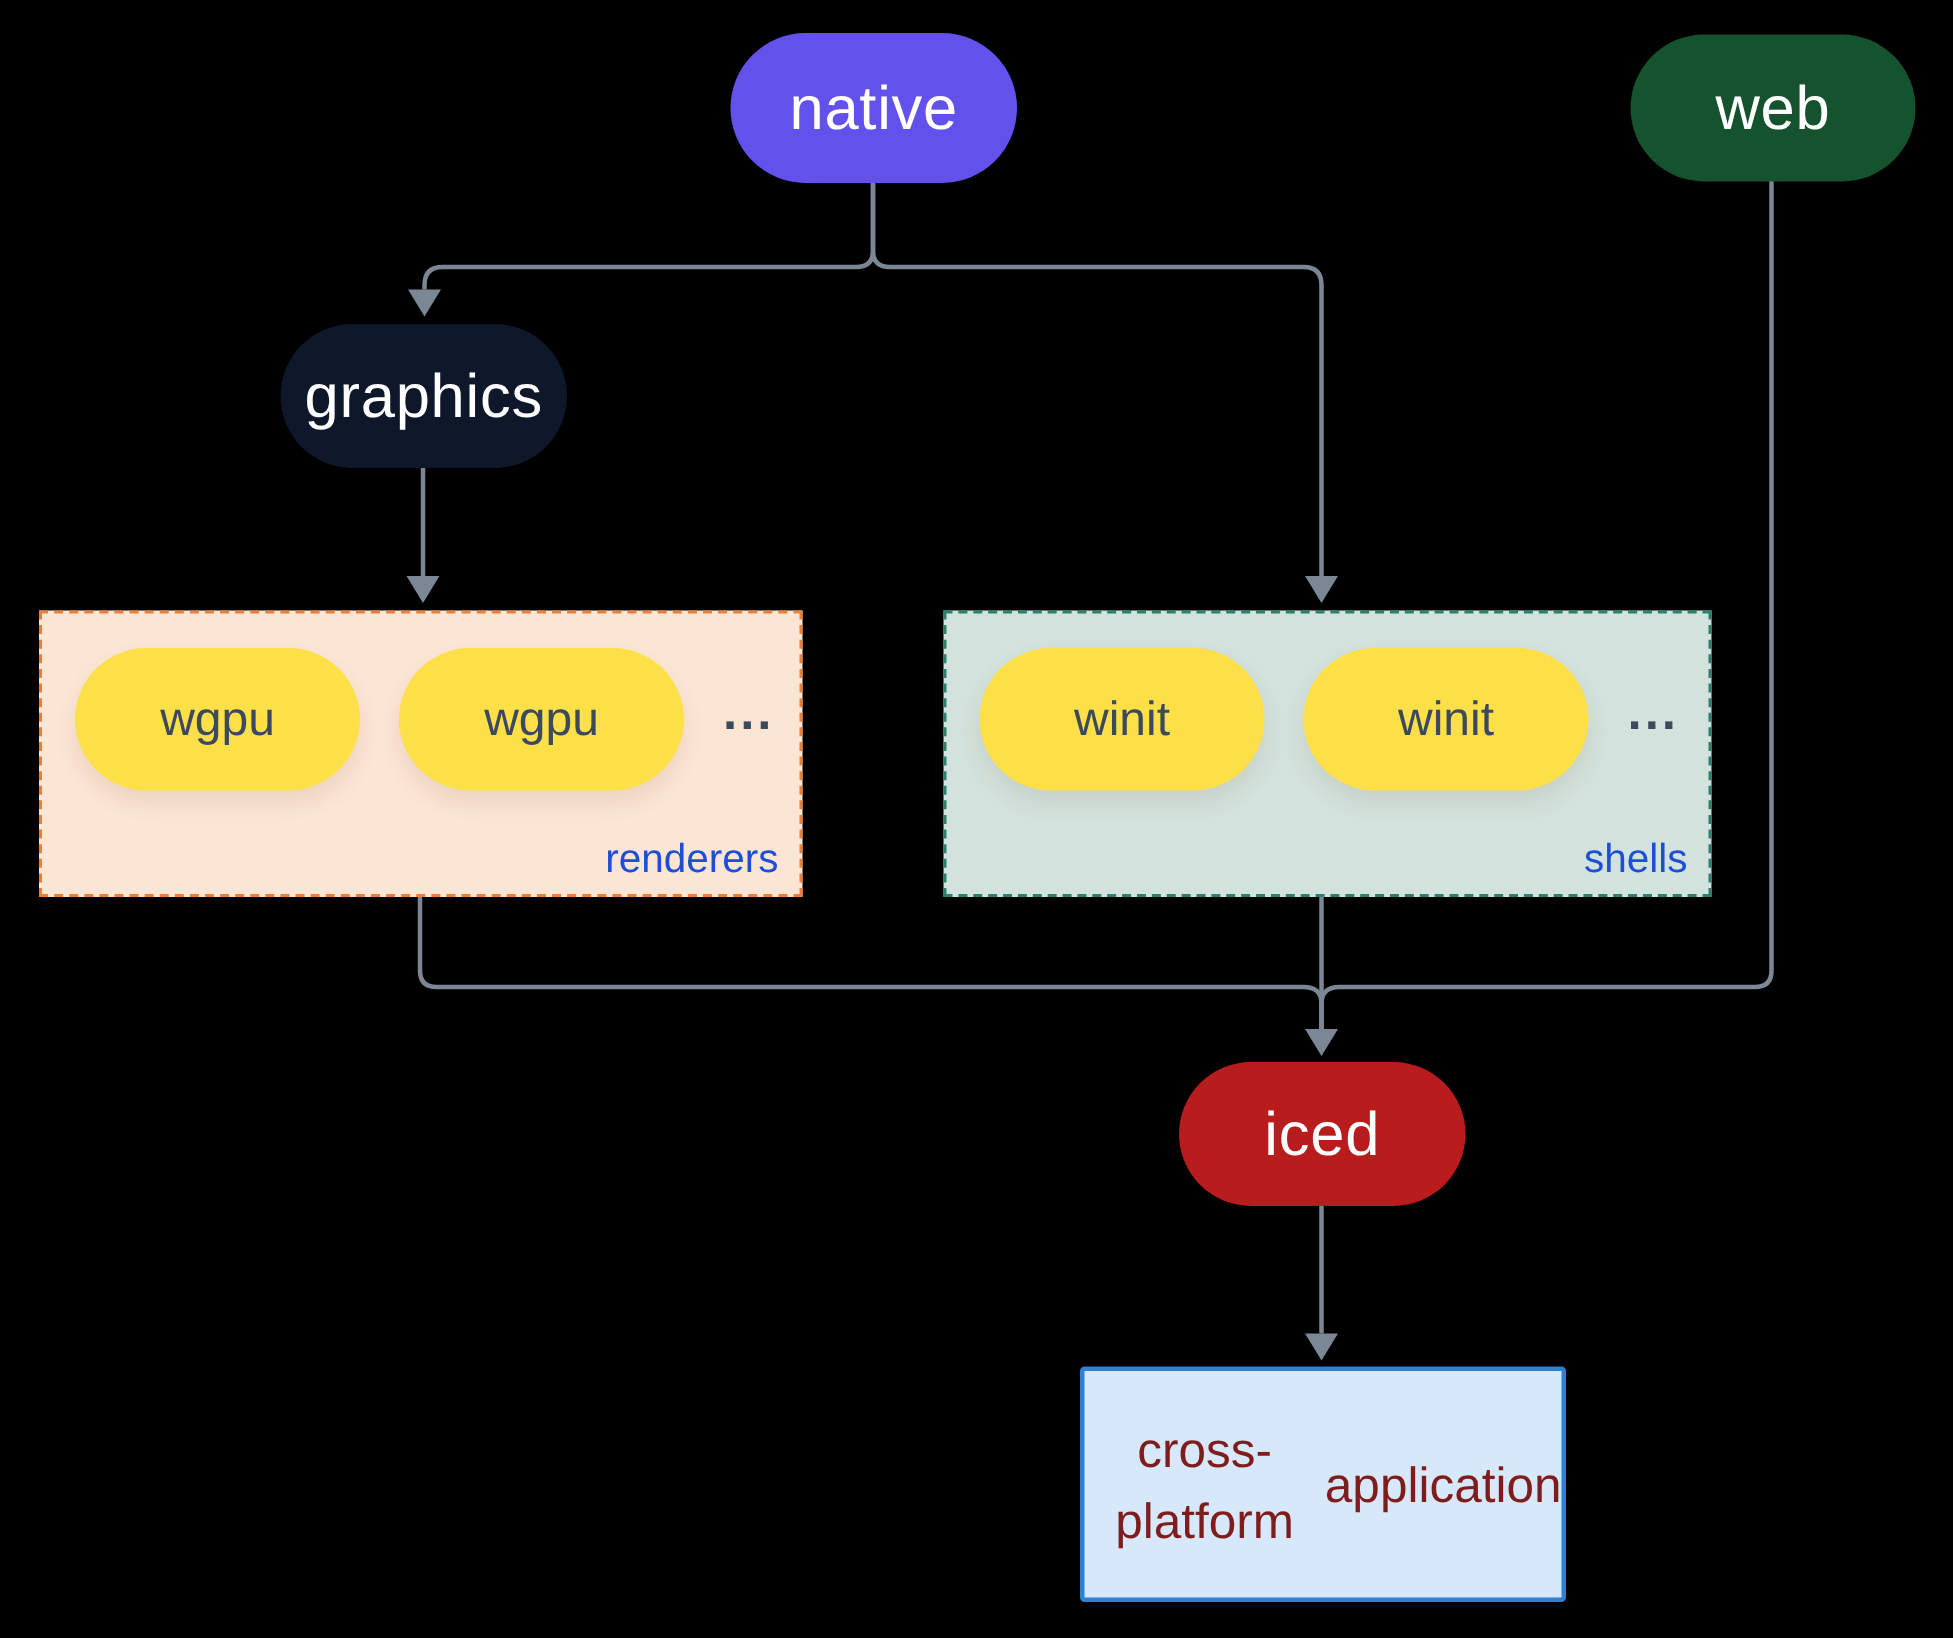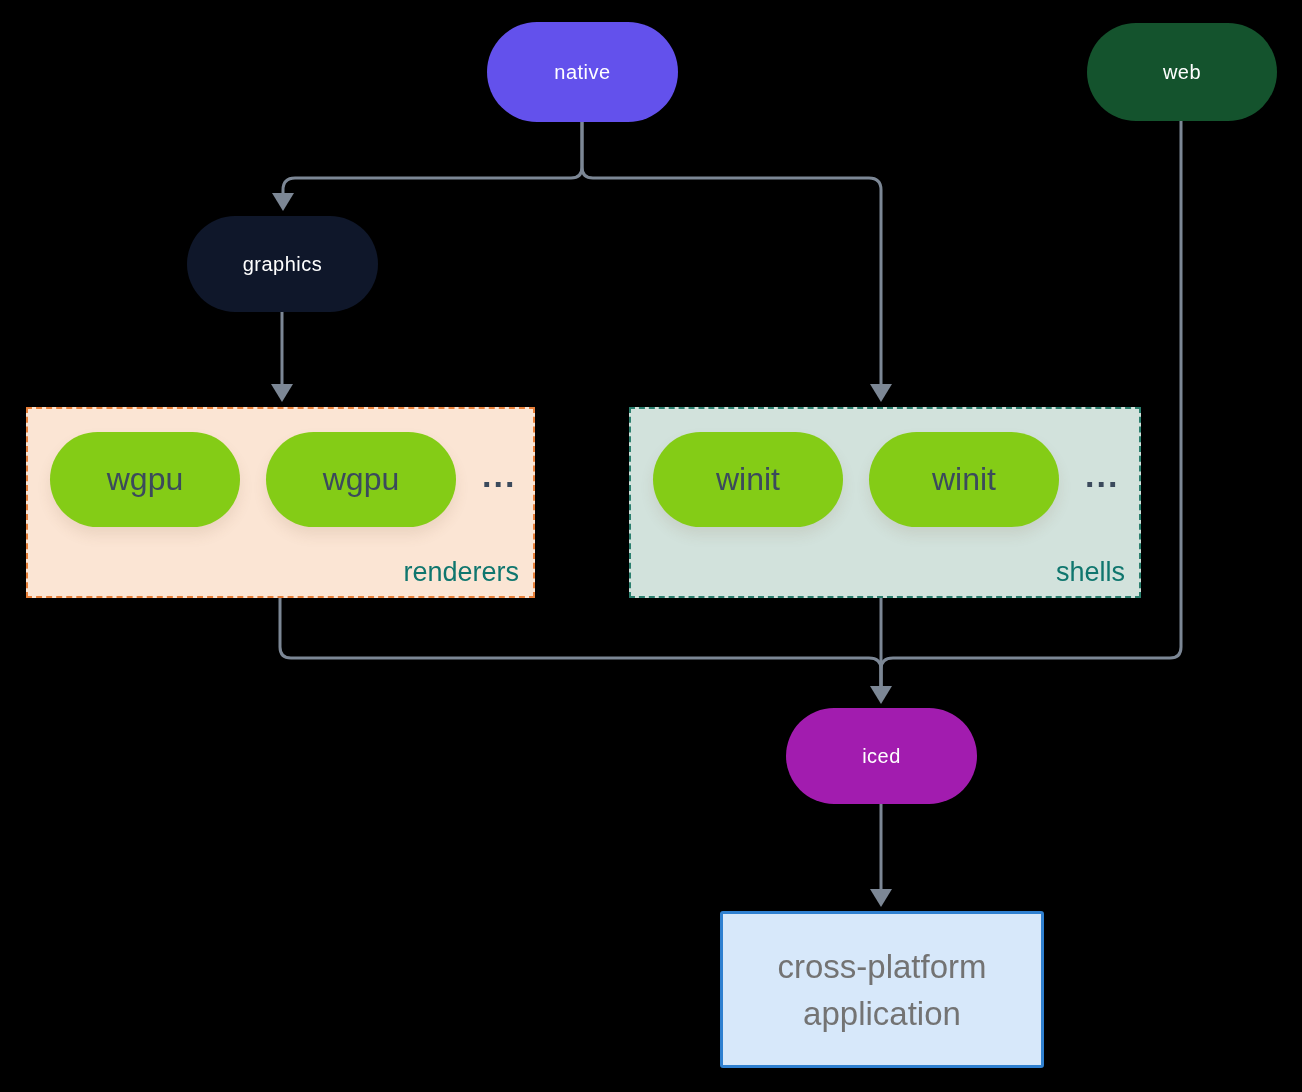--- a/index.html
+++ b/index.html
@@ -26,28 +26,28 @@
     stroke-width: 3;
   }
   .connectors polygon { fill: #7c8795; stroke: none; }
 
   .pill {
     position: absolute;
     display: flex;
     align-items: center;
     justify-content: center;
     border-radius: 50px;
-    font-size: 20px;
+    font-size: 41px;
     color: #ffffff;
     letter-spacing: 0.5px;
   }
   .pill-native  { left: 487px; top: 22px;  width: 191px; height: 100px; background: #6351ec; }
   .pill-web     { left: 1087px; top: 23px; width: 190px; height: 98px;  background: #14532d; }
   .pill-graphics{ left: 187px; top: 216px; width: 191px; height: 96px;  background: #0f172a; }
-  .pill-iced    { left: 786px; top: 708px; width: 191px; height: 96px;  background: #a21caf; }
+  .pill-iced    { left: 786px; top: 708px; width: 191px; height: 96px;  background: #b91c1c; }
 
   .group {
     position: absolute;
     top: 407px;
     height: 191px;
   }
   .group-renderers {
     left: 26px; width: 509px;
     background: #fbe5d4;
     border: 2px dashed #e8803a;
@@ -58,58 +58,58 @@
     border: 2px dashed #2b7f6e;
   }
   .group-row {
     display: flex;
     align-items: center;
     gap: 26px;
     padding: 23px 0 0 22px;
   }
   .white-pill {
     width: 190px; height: 95px;
-    background: #84cc16;
+    background: #fde047;
     border-radius: 48px;
     display: flex;
     align-items: center;
     justify-content: center;
     font-size: 32px;
     color: #3b4a5c;
     box-shadow: 0 8px 14px rgba(120, 90, 60, 0.12);
   }
   .ellipsis {
     font-size: 34px;
     font-weight: bold;
     color: #3b4a5c;
     letter-spacing: 2px;
     padding-bottom: 8px;
   }
   .group-label {
     position: absolute;
     right: 14px;
     bottom: 8px;
     font-size: 27px;
-    color: #0f766e;
+    color: #1d4ed8;
   }
 
   .app-box {
     position: absolute;
     left: 720px; top: 911px;
     width: 324px; height: 157px;
     background: #d7e8fa;
     border: 3px solid #2f80d0;
     border-radius: 3px;
     display: flex;
-    flex-direction: column;
+    flex-direction: row;
     align-items: center;
     justify-content: center;
     font-size: 33px;
     line-height: 47px;
-    color: #737373;
+    color: #7f1d1d;
     text-align: center;
   }
 </style>
 </head>
 <body>
 
 <div class="canvas">
 
   <svg class="connectors" viewBox="0 0 1302 1092" xmlns="http://www.w3.org/2000/svg">
 

